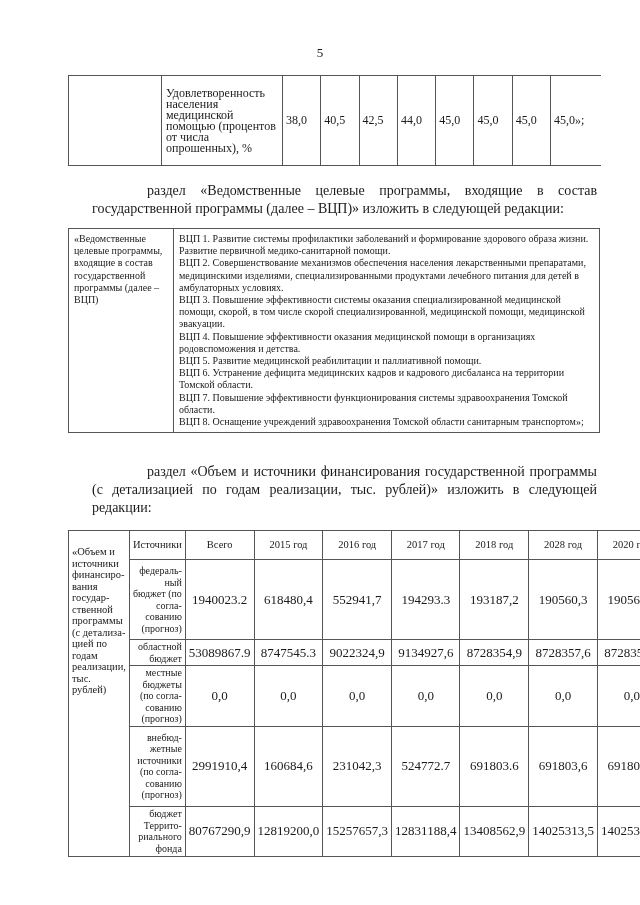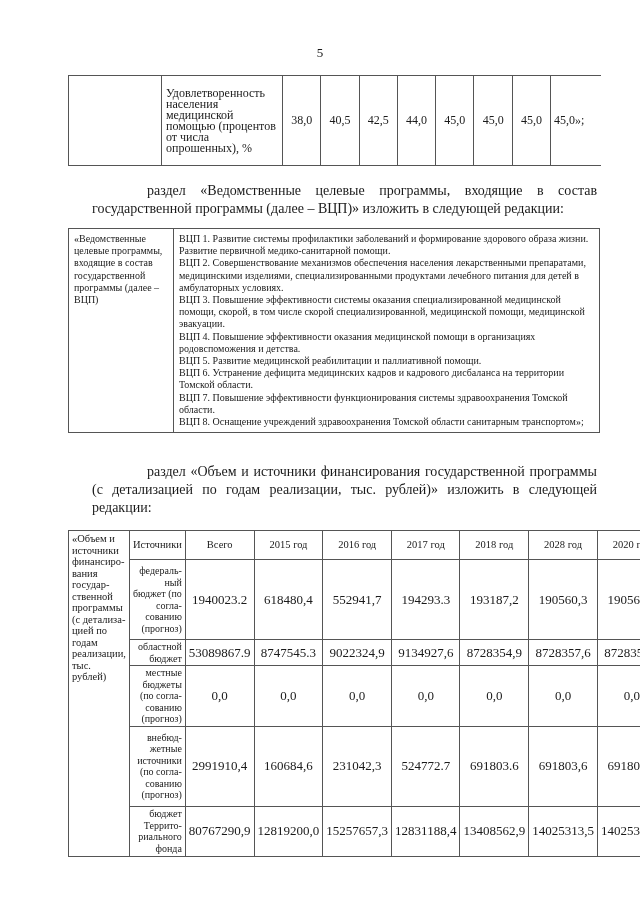--- a/index.html
+++ b/index.html
@@ -5,37 +5,37 @@
   html, body { margin:0; padding:0; background:#ffffff; }
   body { width:640px; height:905px; position:relative; overflow:hidden;
          font-family:"Liberation Serif","DejaVu Serif",serif; color:#1a1a1a; }
   .page-num { position:absolute; top:45px; left:0; width:640px; text-align:center; font-size:13px; }
 
   table { border-collapse:collapse; position:absolute; }
   td { border:1px solid #555; vertical-align:middle; padding:0 3px; }
 
   
   #t1 { left:68px; top:75px; width:533px; height:90px; font-size:12px; }
-  #t1 td { text-align:center; }
+  #t1 td { text-align:left; }
   #t1 td.desc { text-align:left; line-height:11px; padding:3px 4px; }
 
   .para { position:absolute; left:92px; width:505px; font-size:14px; line-height:18px; text-align:justify; }
   .para .indent { display:inline-block; width:55px; }
   #p1 { top:182px; }
   #p2 { top:463px; }
 
   
   #t2 { left:68px; top:228px; width:532px; font-size:10px; }
   #t2 td { vertical-align:top; line-height:12.2px; padding:4px 4px 4px 5px; }
   #t2 td.label { width:95px;margin-top:27px; }
 
   
   #t3 { left:68px; top:530px; width:544px; font-size:10px; }
   #t3 td { text-align:center; line-height:11.5px; }
-  #t3 td.rowlabel { text-align:left; vertical-align:top; width:62px; padding:2px 3px; }
+  #t3 td.rowlabel { text-align:left; vertical-align:top; width:62px; padding:15px 3px; }
   #t3 td.src { text-align:right; width:60px; padding:1px 3px;margin-left:48px; }
   #t3 .hdr td { height:28px; font-size:10.5px; }
   #t3 td.num { font-size:13px; }
 </style>
 </head>
 <body>
 
 <div class="page-num">5</div>
 
 <table id="t1">

